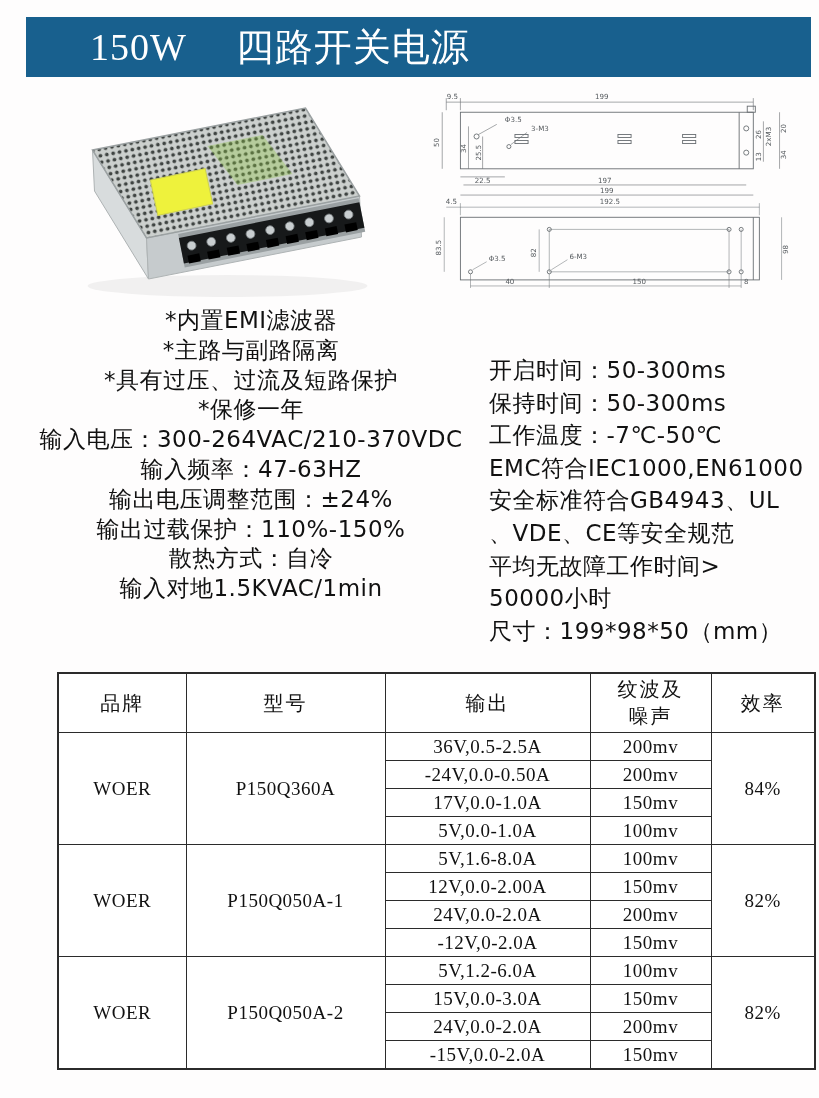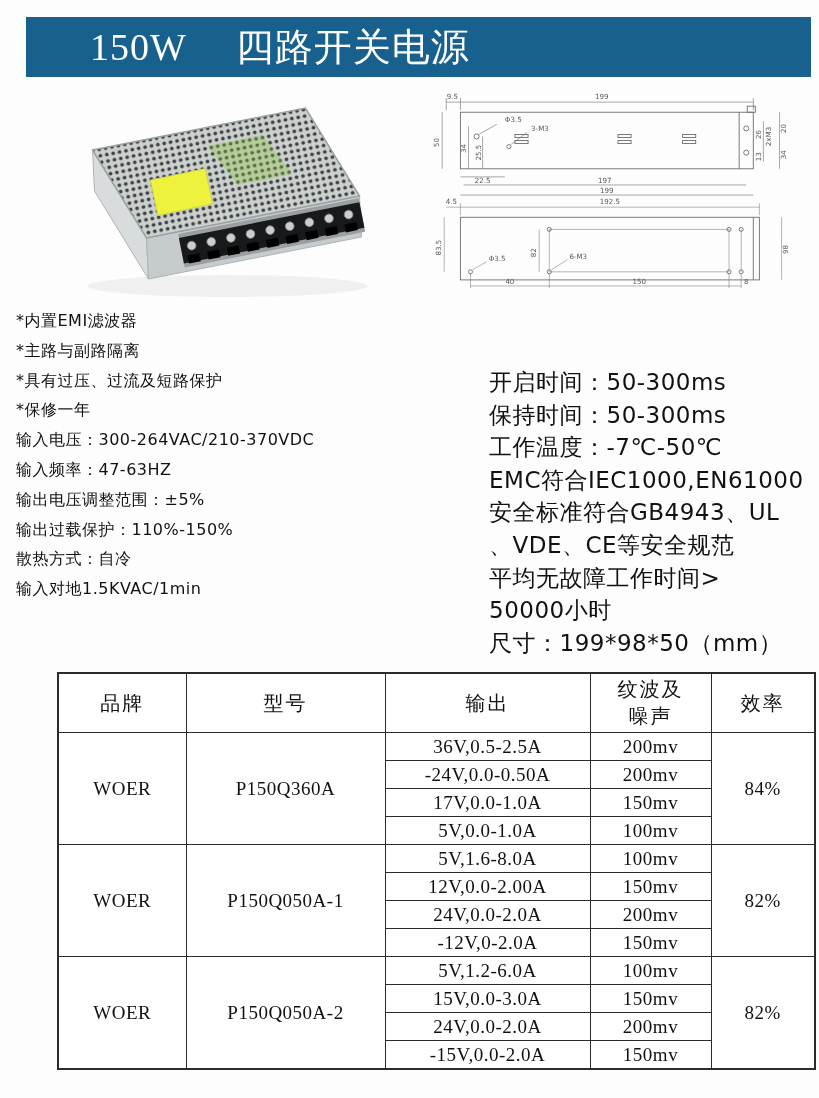--- a/index.html
+++ b/index.html
@@ -20,24 +20,24 @@
   .drawing{position:absolute;left:428px;top:88px;width:388px;height:202px;}
   .drawing svg text{
     font-family:"DejaVu Sans","Liberation Sans",sans-serif;
     font-size:7px;fill:#555a5e;
   }
   
   .specs{list-style:none;margin:0;padding:0;}
   .specs li{white-space:pre;}
   .specs-left{
     position:absolute;left:16px;top:306px;width:470px;
-    font-size:16px;line-height:29.8px;letter-spacing:0.5px;
+    font-size:23px;line-height:29.8px;letter-spacing:0.5px;text-align:center;
   }
   .specs-right{
-    position:absolute;left:489px;top:366px;width:326px;
+    position:absolute;left:489px;top:354px;width:326px;
     font-size:23px;line-height:32.6px;letter-spacing:0.5px;
   }
   
   .spec-table{
     position:absolute;left:33px;top:672px;width:757px;
     border-collapse:collapse;table-layout:fixed;
     font-family:"Liberation Serif","DejaVu Serif",serif;
   }
   .spec-table th,.spec-table td{
     border:1.5px solid #2b2b2b;text-align:center;vertical-align:middle;padding:0;
@@ -200,21 +200,21 @@
     </svg>
   </div>
 
   <ul class="specs specs-left">
       <li>*内置EMI滤波器</li>
       <li>*主路与副路隔离</li>
       <li>*具有过压、过流及短路保护</li>
       <li>*保修一年</li>
       <li>输入电压：300-264VAC/210-370VDC</li>
       <li>输入频率：47-63HZ</li>
-      <li>输出电压调整范围：±5%</li>
+      <li>输出电压调整范围：±24%</li>
       <li>输出过载保护：110%-150%</li>
       <li>散热方式：自冷</li>
       <li>输入对地1.5KVAC/1min</li>
     </ul>
 
   <ul class="specs specs-right">
       <li>开启时间：50-300ms</li>
       <li>保持时间：50-300ms</li>
       <li>工作温度：-7℃-50℃</li>
       <li>EMC符合IEC1000,EN61000</li>

